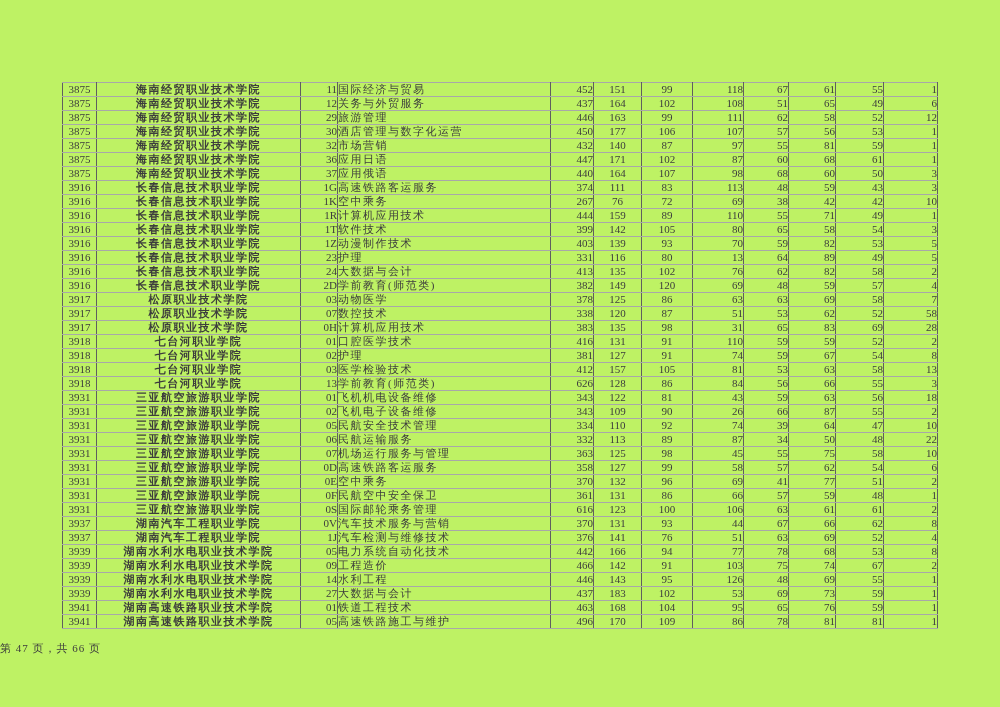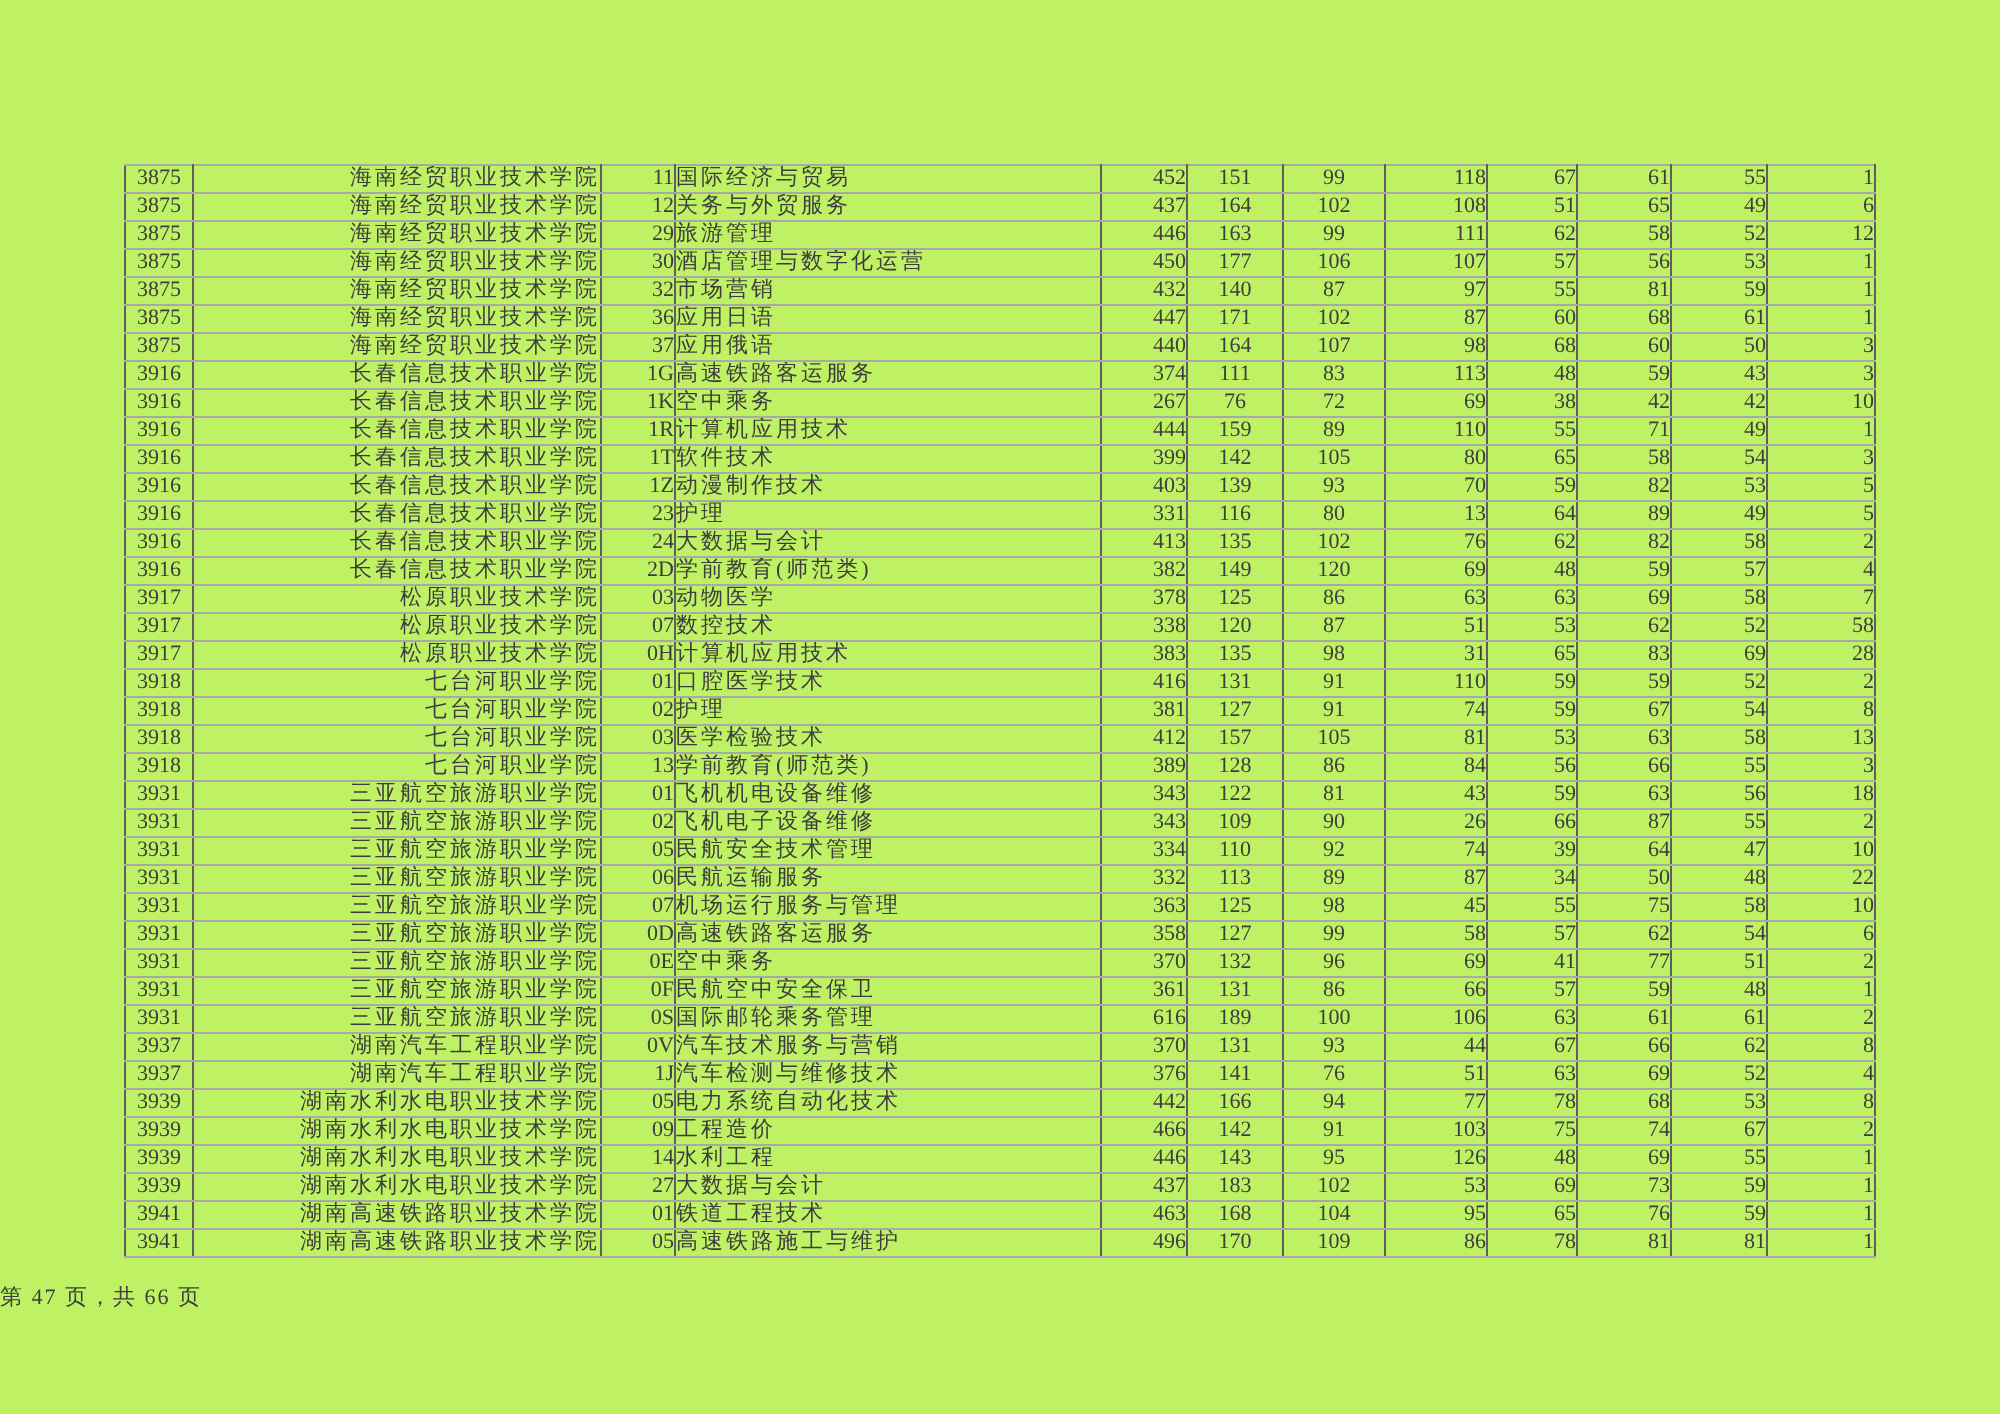--- a/index.html
+++ b/index.html
@@ -31,21 +31,21 @@
     border-left: 1px solid #5f5f5f;
     border-right: 1px solid #5f5f5f;
     border-top: 1px solid #a8a8a8;
     border-bottom: 1px solid #a8a8a8;
     white-space: nowrap;
     overflow: hidden;
     padding: 0;
   }
   
   td.c0  { text-align: center; }
-  td.c1  { text-align: right;  padding-left: 3px;  letter-spacing: 1.5px; }
+  td.c1  { text-align: center;  padding-left: 3px;  letter-spacing: 1.5px; font-weight: bold; }
   td.c2  { text-align: right;  padding-left: 4px; }
   td.c3  { text-align: left;  padding-left: 4px;  letter-spacing: 1.5px; }
   td.c4  { text-align: right; padding-right: 8px; margin-left: 31px; }
   td.c5  { text-align: center;  padding-left: 3px; }
   td.c6  { text-align: center;  padding-left: 3px; margin-left: 48px; }
   td.c7  { text-align: right; padding-right: 4px; }
   td.c8  { text-align: right; padding-right: 4px; }
   td.c9  { text-align: right; padding-right: 4px; }
   td.c10 { text-align: right; padding-right: 5px; }
   td.c11 { text-align: right; padding-right: 2px; }
@@ -373,21 +373,21 @@
           <td class="c8">53</td>
           <td class="c9">63</td>
           <td class="c10">58</td>
           <td class="c11">13</td>
         </tr>
         <tr>
           <td class="c0">3918</td>
           <td class="c1">七台河职业学院</td>
           <td class="c2">13</td>
           <td class="c3">学前教育(师范类)</td>
-          <td class="c4">389</td>
+          <td class="c4">626</td>
           <td class="c5">128</td>
           <td class="c6">86</td>
           <td class="c7">84</td>
           <td class="c8">56</td>
           <td class="c9">66</td>
           <td class="c10">55</td>
           <td class="c11">3</td>
         </tr>
         <tr>
           <td class="c0">3931</td>
@@ -500,21 +500,21 @@
           <td class="c9">59</td>
           <td class="c10">48</td>
           <td class="c11">1</td>
         </tr>
         <tr>
           <td class="c0">3931</td>
           <td class="c1">三亚航空旅游职业学院</td>
           <td class="c2">0S</td>
           <td class="c3">国际邮轮乘务管理</td>
           <td class="c4">616</td>
-          <td class="c5">189</td>
+          <td class="c5">123</td>
           <td class="c6">100</td>
           <td class="c7">106</td>
           <td class="c8">63</td>
           <td class="c9">61</td>
           <td class="c10">61</td>
           <td class="c11">2</td>
         </tr>
         <tr>
           <td class="c0">3937</td>
           <td class="c1">湖南汽车工程职业学院</td>

